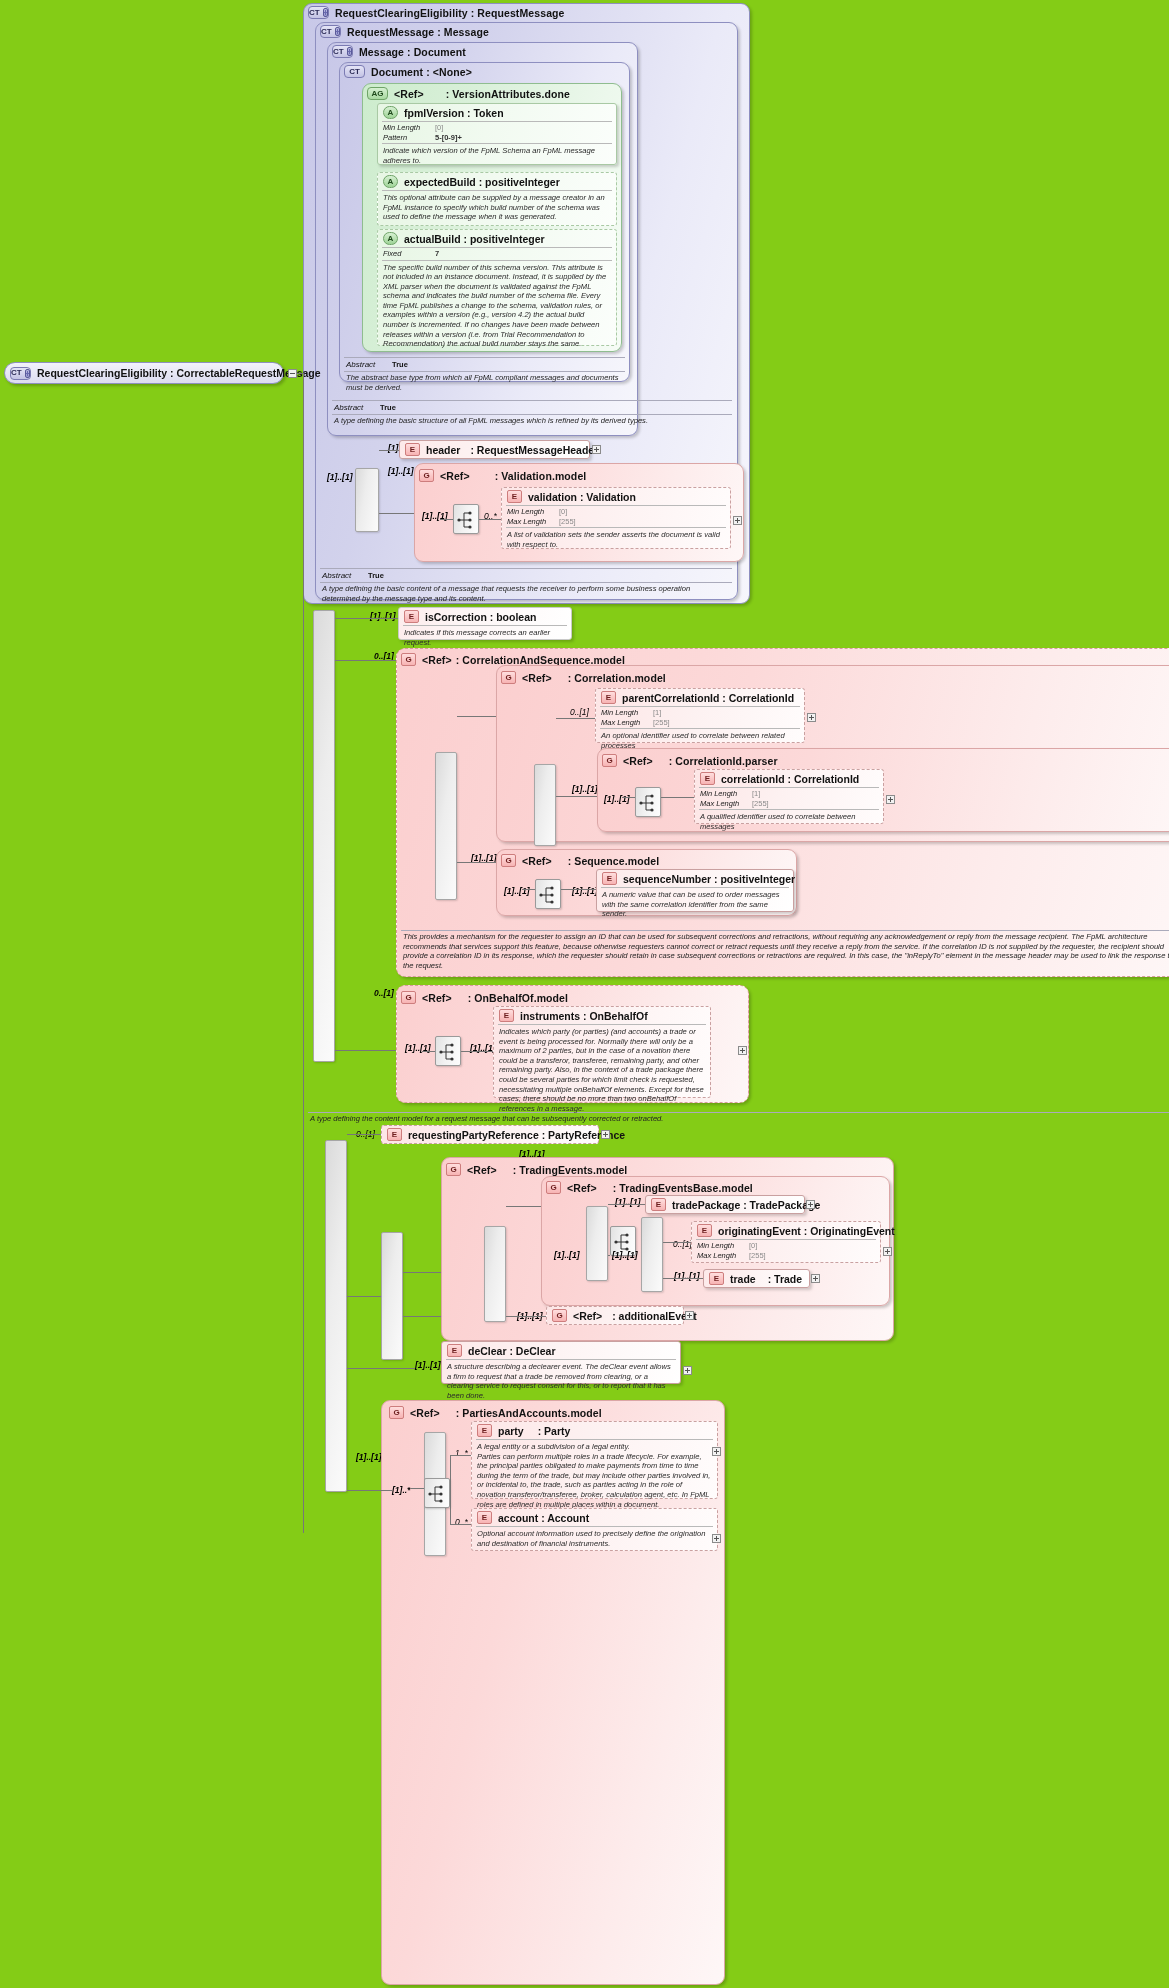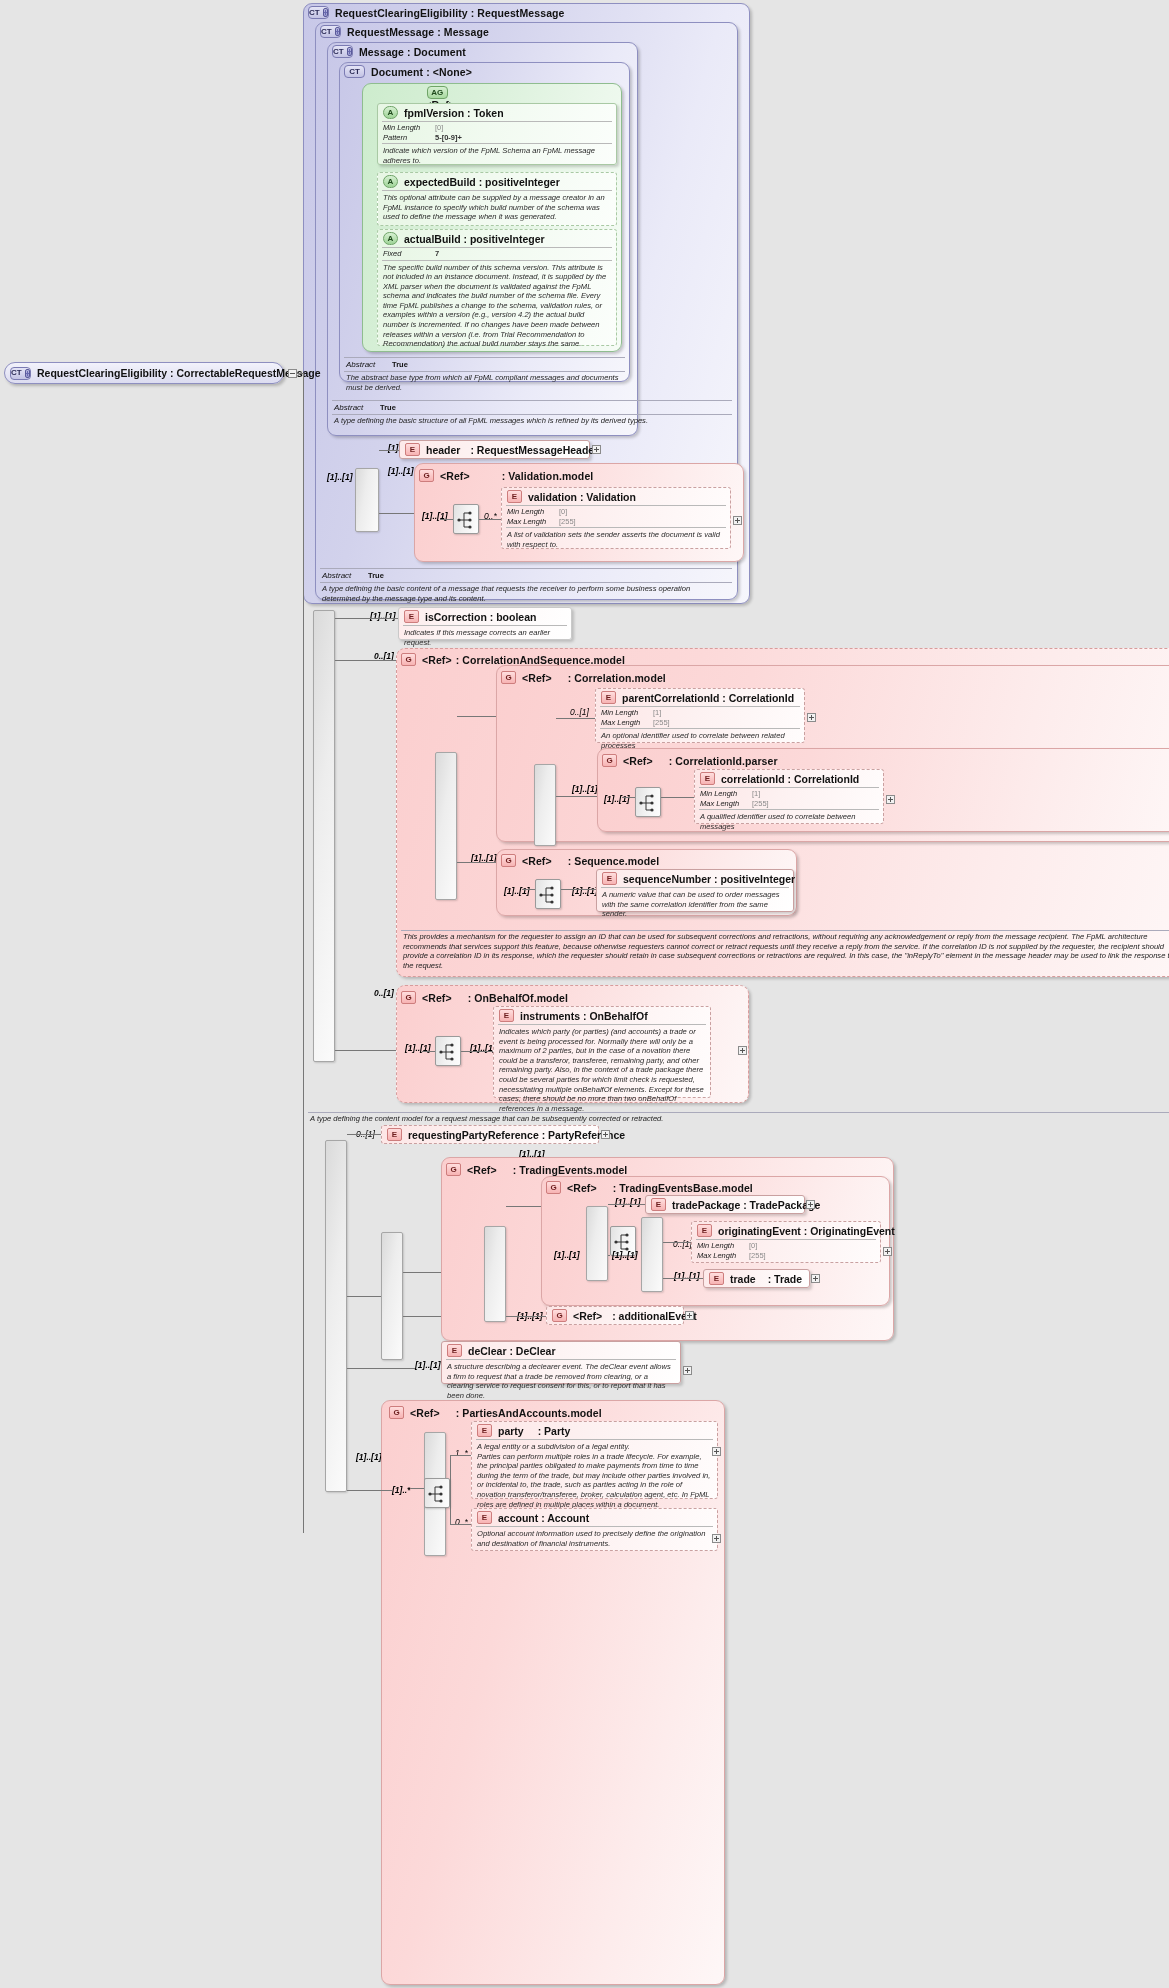--- a/index.html
+++ b/index.html
@@ -1,17 +1,17 @@
 <!DOCTYPE html>
 <html><head>
 <meta charset="utf-8">
 <style>
   html,body{margin:0;padding:0;background:#ffffff;}
   body{font-family:"Liberation Sans",sans-serif;-webkit-font-smoothing:none;}
-  #canvas{position:relative;width:1169px;height:1988px;overflow:hidden;background:#e5e5e5;}
+  #canvas{position:relative;width:1169px;height:1988px;overflow:hidden;background:#84cc16;}
 
   
   .box{position:absolute;box-sizing:border-box;}
 
   
   .ct{
     border:1px solid #8e8fc0;
     border-radius:9px;
     background:linear-gradient(105deg,#c8c8e8 0%,#d2d2ec 30%,#eaeaf8 70%,#f6f6fc 100%);
     box-shadow:2px 2px 3px rgba(0,0,0,.20);
@@ -161,21 +161,21 @@
     <span class="ttl">RequestMessage : Message</span>
   </div>
   <div class="hdr" style="left:332px;top:44px;">
     <span class="badge ct plus">CT</span>
     <span class="ttl">Message : Document</span>
   </div>
   <div class="hdr" style="left:344px;top:64px;">
     <span class="badge ct">CT</span>
     <span class="ttl">Document : &lt;None&gt;</span>
   </div>
-  <div class="hdr" style="left:367px;top:86px;flex-direction:column;">
+  <div class="hdr" style="left:367px;top:86px;">
     <span class="badge ag">AG</span>
     <span class="ttl">&lt;Ref&gt;</span>
     <span class="ttl" style="margin-left:22px;">: VersionAttributes.done</span>
   </div>
 
   <div class="card attr" style="left:377px;top:103px;width:240px;height:62px;">
     <div class="chead">
       <span class="badge a">A</span>
       <span class="ttl">fpmlVersion : Token</span>
     </div>
@@ -273,21 +273,21 @@
       <span class="ttl" style="margin-left:10px;">: RequestMessageHeader</span>
     </div>
   </div>
   <div class="stub" style="left:592px;top:445px;"></div>
 
   <div class="card-lbl" style="left:388px;top:466px;">[1]..[1]</div>
   <div class="box grp" style="left:414px;top:463px;width:330px;height:99px;"></div>
   <div class="hdr" style="left:419px;top:468px;">
     <span class="badge g">G</span>
     <span class="ttl">&lt;Ref&gt;</span>
-    <span class="ttl" style="margin-left:32px;text-align:right;">: Validation.model</span>
+    <span class="ttl" style="margin-left:25px;text-align:right;">: Validation.model</span>
   </div>
 
   <div class="conn" style="left:453px;top:504px;">
     <svg width="20" height="20" viewBox="0 0 20 20">
       <circle cx="2" cy="10" r="1.6" fill="#333"></circle>
         <line x1="2" y1="10" x2="7" y2="10" stroke="#333" stroke-width="1"></line>
       <line x1="7" y1="3" x2="7" y2="17" stroke="#333" stroke-width="1"></line>
       <line x1="7" y1="3" x2="12" y2="3" stroke="#333" stroke-width="1"></line>
       <line x1="7" y1="10" x2="12" y2="10" stroke="#333" stroke-width="1"></line>
       <line x1="7" y1="17" x2="12" y2="17" stroke="#333" stroke-width="1"></line>

